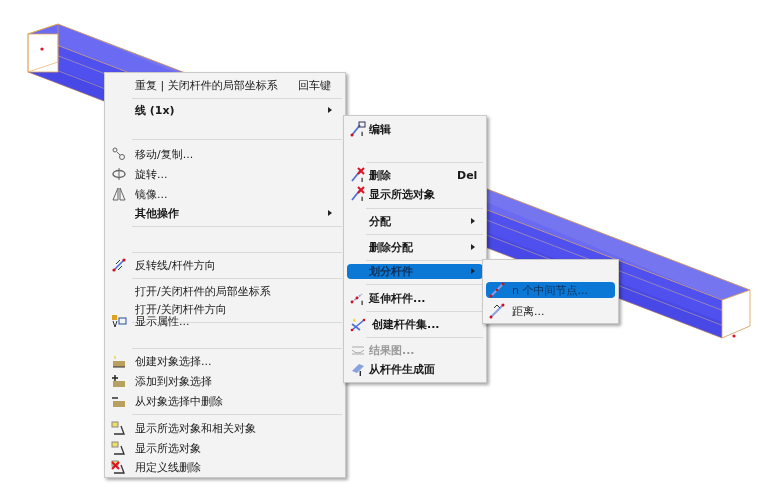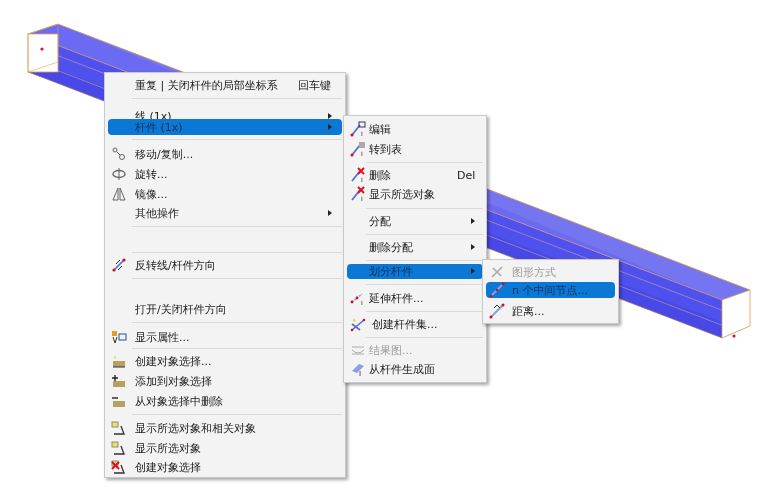--- a/index.html
+++ b/index.html
@@ -59,27 +59,23 @@
     <circle cx="734" cy="336" r="1.6" fill="#e01030"></circle>
   </svg>
 </div>
 
 <div class="menu" style="left:104px; top:72px; width:242px; height:406px;">
   <div class="mi" style="top:2px;">
     <span class="lbl" style="left:27px;">重复 | 关闭杆件的局部坐标系</span>
     <span class="sc" style="left:190px;">回车键</span>
   </div>
   <div class="sep" style="left:27px; right:3px; top:25px;"></div>
-  <div class="mi" style="top:33px;">
+  <div class="mi" style="top:27px;font-weight:bold;">
     <span class="lbl" style="left:27px;">线 (1x)</span>
     <span class="arr" style="right:10px;"></span>
-  </div>
-  <div class="mi hl" style="top:46px; height:16px;">
-    <span class="lbl" style="left:27px;">杆件 (1x)</span>
-    <span class="arr" style="right:10px; top:5px;"></span>
   </div>
   <div class="sep" style="left:27px; right:3px; top:66px;"></div>
   <div class="mi" style="top:71px;">
     <svg class="ic" viewBox="0 0 16 16">
         <circle cx="4" cy="4" r="2" fill="none" stroke="#666"></circle>
         <circle cx="11" cy="11" r="2.5" fill="none" stroke="#666"></circle>
         <path d="M6 6 L9 9" stroke="#666"></path>
       </svg>
     <span class="lbl" style="left:27px;">移动/复制...</span>
   </div>
@@ -89,41 +85,44 @@
         <line x1="8" y1="2" x2="8" y2="14" stroke="#666"></line>
       </svg>
     <span class="lbl" style="left:27px;">旋转...</span>
   </div>
   <div class="mi" style="top:111px;">
     <svg class="ic" viewBox="0 0 16 16">
         <path d="M7 2 L2 14 H7 Z M9 2 L14 14 H9 Z" fill="none" stroke="#666"></path>
       </svg>
     <span class="lbl" style="left:27px;">镜像...</span>
   </div>
-  <div class="mi" style="top:130px;">
+  <div class="mi" style="top:130px;font-weight:bold;">
     <span class="lbl" style="left:27px;">其他操作</span>
     <span class="arr" style="right:10px;"></span>
   </div>
   <div class="sep" style="left:27px; right:3px; top:153px;"></div>
   <div class="sep" style="left:27px; right:3px; top:179px;"></div>
   <div class="mi" style="top:182px;">
     <svg class="ic" viewBox="0 0 16 16">
         <line x1="3" y1="13" x2="13" y2="3" stroke="#4b6fd0" stroke-width="1.6"></line>
         <circle cx="3" cy="13" r="1.6" fill="#d01020"></circle>
         <circle cx="13" cy="3" r="1.6" fill="#d01020"></circle>
         <path d="M5 7 L9 3 M7 13 L11 9" stroke="#333"></path>
       </svg>
     <span class="lbl" style="left:27px;">反转线/杆件方向</span>
   </div>
   <div class="sep" style="left:27px; right:3px; top:205px;"></div>
+  <div class="mi" style="top:208px;">
+    <span class="lbl" style="left:27px;">打开/关闭杆件的局部坐标系</span>
+  </div>
   <div class="mi" style="top:226px;">
     <span class="lbl" style="left:27px;">打开/关闭杆件方向</span>
   </div>
   <div class="sep" style="left:27px; right:3px; top:249px;"></div>
-  <div class="mi" style="top:254px;text-decoration:underline;">
+  <div class="mi" style="top:238px;text-decoration:underline;">
     <svg class="ic" viewBox="0 0 16 16">
         <rect x="1" y="2" width="5" height="5" fill="#e0a020"></rect>
         <path d="M2 8 L4 14 M6 8 L4 14" stroke="#333"></path>
         <rect x="8" y="5" width="7" height="6" fill="none" stroke="#2050a0"></rect>
       </svg>
     <span class="lbl" style="left:27px;">显示属性...</span>
   </div>
   <div class="sep" style="left:27px; right:3px; top:275px;"></div>
   <div class="mi" style="top:278px;">
     <svg class="ic" viewBox="0 0 16 16">
@@ -161,42 +160,33 @@
         <path d="M3 14 H13 L10 6" fill="none" stroke="#333" stroke-width="1.3"></path>
       </svg>
     <span class="lbl" style="left:27px;">显示所选对象</span>
   </div>
   <div class="mi" style="top:384px;">
     <svg class="ic" viewBox="0 0 16 16">
         <rect x="1" y="2" width="6" height="5" fill="#f0e060" stroke="#888"></rect>
         <path d="M3 14 H13 L10 6" fill="none" stroke="#333" stroke-width="1.3"></path>
         <path d="M1 3 L8 10 M8 3 L1 10" stroke="#e01020" stroke-width="2"></path>
       </svg>
-    <span class="lbl" style="left:27px;">创建对象选择</span>
-  </div>
-</div>
-
-<div class="menu" style="left:343px; top:115px; width:144px; height:268px;">
+    <span class="lbl" style="left:27px;">用定义线删除</span>
+  </div>
+</div>
+
+<div class="menu" style="left:343px; top:115px; width:144px; height:268px;font-weight:bold;">
   <div class="mi" style="top:3px;">
     <svg class="ic" viewBox="0 0 16 16">
         <line x1="2" y1="14" x2="10" y2="4" stroke="#5070d0" stroke-width="1.8"></line>
         <circle cx="2" cy="14" r="1.5" fill="#d01020"></circle>
         <rect x="9" y="1" width="6" height="5" fill="none" stroke="#335"></rect>
         <text x="11" y="15" font-size="6" fill="#222">I</text>
       </svg>
     <span class="lbl" style="left:22px;">编辑</span>
-  </div>
-  <div class="mi" style="top:23px;">
-    <svg class="ic" viewBox="0 0 16 16">
-        <line x1="2" y1="14" x2="10" y2="4" stroke="#5070d0" stroke-width="1.8"></line>
-        <circle cx="2" cy="14" r="1.5" fill="#d01020"></circle>
-        <rect x="9" y="1" width="6" height="6" fill="#aaa"></rect>
-        <text x="11" y="15" font-size="6" fill="#222">I</text>
-      </svg>
-    <span class="lbl" style="left:22px;">转到表</span>
   </div>
   <div class="sep" style="left:22px; right:3px; top:46px;"></div>
   <div class="mi" style="top:49px;">
     <svg class="ic" viewBox="0 0 16 16">
         <line x1="2" y1="14" x2="10" y2="4" stroke="#5070d0" stroke-width="1.8"></line>
         <path d="M8 1 L14 7 M14 1 L8 7" stroke="#e01020" stroke-width="2"></path>
         <text x="11" y="15" font-size="6" fill="#222">I</text>
       </svg>
     <span class="lbl" style="left:22px;">删除</span>
     <span class="sc" style="left:110px;">Del</span>
@@ -254,26 +244,20 @@
   <div class="mi" style="top:243px;">
     <svg class="ic" viewBox="0 0 16 16">
         <path d="M2 10 L9 3 L14 5 L7 12 Z" fill="#8aa0e0"></path>
         <text x="9" y="15" font-size="7" fill="#222">I</text>
       </svg>
     <span class="lbl" style="left:22px;">从杆件生成面</span>
   </div>
 </div>
 
 <div class="menu" style="left:482px; top:259px; width:137px; height:65px;">
-  <div class="mi dis" style="top:2px;">
-    <svg class="ic" viewBox="0 0 16 16">
-        <path d="M3 13 L13 3 M4 4 L12 12" stroke="#aaa" stroke-width="1.6"></path>
-      </svg>
-    <span class="lbl" style="left:26px;">图形方式</span>
-  </div>
   <div class="mi hl" style="top:22px; height:16px;">
     <svg class="ic" viewBox="0 0 16 16" style="top:0;">
         <line x1="2" y1="14" x2="14" y2="2" stroke="#8aa0e0" stroke-width="2"></line>
         <circle cx="2" cy="14" r="1.5" fill="#d01020"></circle>
         <circle cx="8" cy="8" r="1.3" fill="#d01020"></circle>
         <circle cx="14" cy="2" r="1.5" fill="#d01020"></circle>
       </svg>
     <span class="lbl" style="left:26px;">n 个中间节点...</span>
   </div>
   <div class="mi" style="top:41px;">

